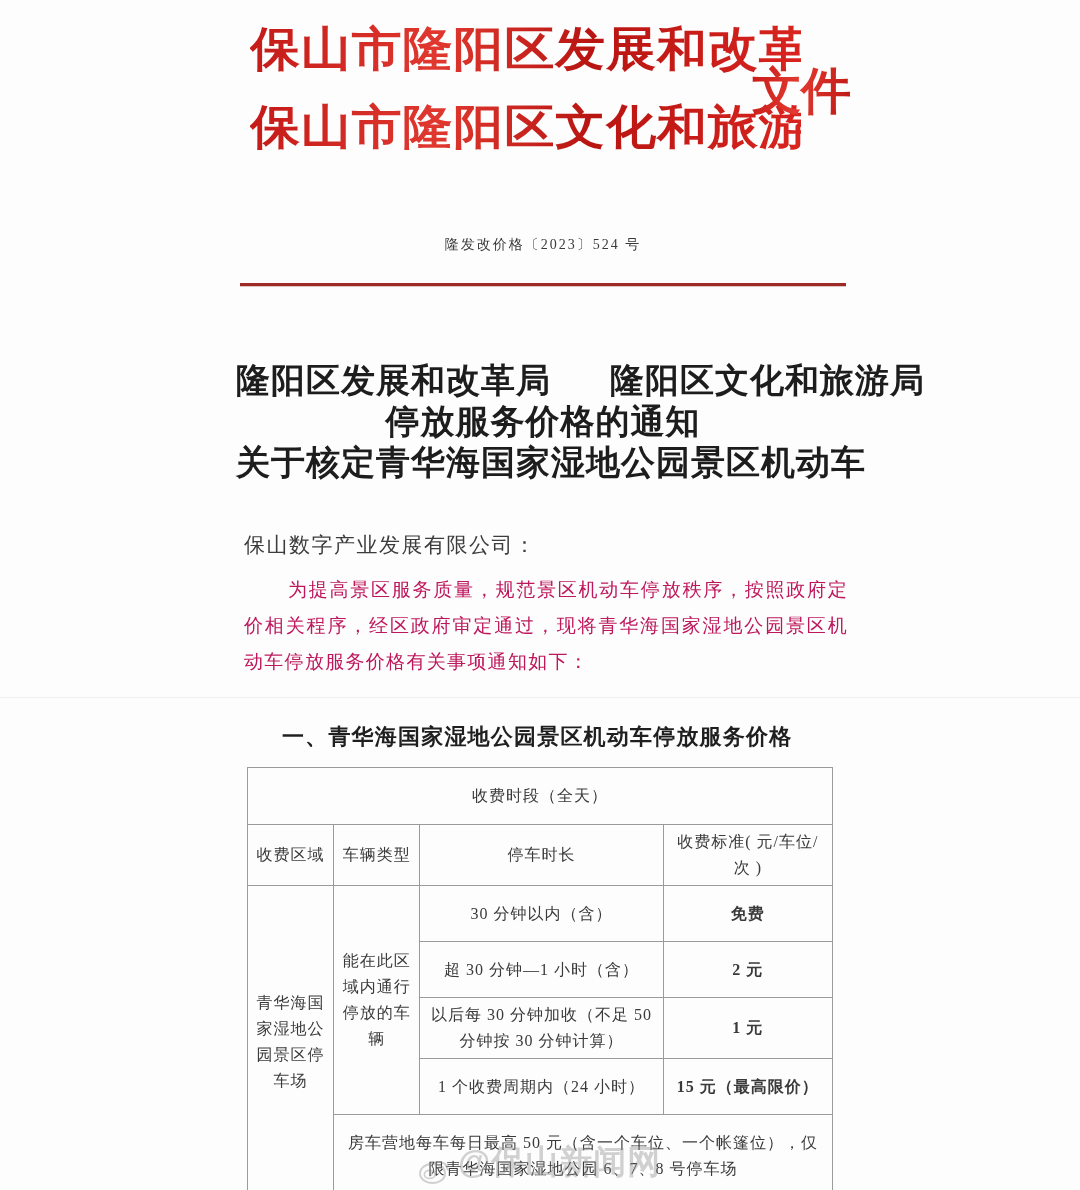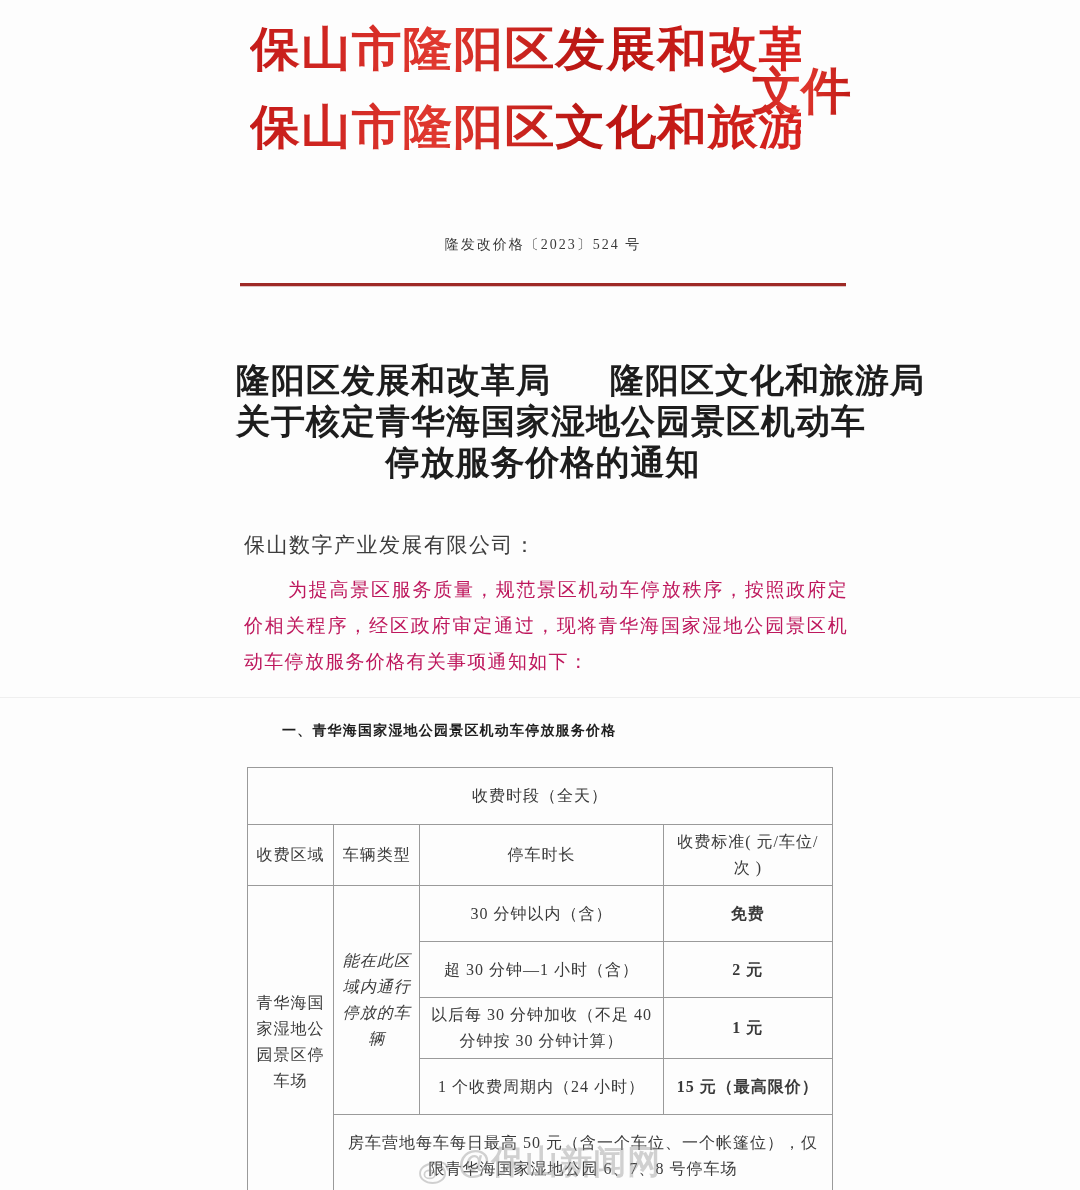--- a/index.html
+++ b/index.html
@@ -138,21 +138,21 @@
     height: 1px;
     background: rgba(0,0,0,.055);
   }
 
   
   .section-heading {
     position: absolute;
     left: 282px;
     top: 722px;
     font-weight: 700;
-    font-size: 14px;
+    font-size: 22px;
     letter-spacing: 1.2px;
     color: #1f1f1f;
     white-space: nowrap;
     text-align: center;
   }
 
   
   .price-table {
     position: absolute;
     left: 247px;
@@ -172,21 +172,21 @@
     padding: 4px 6px;
   }
   .col-area   { width: 86px; }
   .col-type   { width: 86px; }
   .col-dur    { width: 243px; }
   .col-price  { width: 169px; }
 
   .cell-period   { height: 48px; font-size: 17px; }
   .cell-head     { height: 46px; font-size: 17px; }
   .cell-area     { letter-spacing: 4px; line-height: 30px; font-size: 16px; }
-  .cell-type     { letter-spacing: 3px; line-height: 29px; font-size: 15px; font-style: italic; }
+  .cell-type     { letter-spacing: 3px; line-height: 29px; font-size: 15px; }
   .row-tall      { height: 56px; }
   .cell-note {
     text-align: left;
     padding: 10px 14px 12px 16px;
     line-height: 34px;
     font-size: 16px;
     letter-spacing: .6px;
     height: 74px;
   }
   .price-strong { font-weight: 600; margin-left: 29px; }
@@ -227,22 +227,22 @@
 
   <div class="docnum">隆发改价格〔2023〕524 号</div>
   <div class="red-rule"></div>
 
   <div class="doc-title">
     <span class="t-line">
       <span>隆阳区发展和改革局</span>
       <span class="gap"></span>
       <span>隆阳区文化和旅游局</span>
     </span>
+    <span class="t-line">停放服务价格的通知</span>
     <span class="t-line">关于核定青华海国家湿地公园景区机动车</span>
-    <span class="t-line">停放服务价格的通知</span>
   </div>
 
   <div class="addressee">保山数字产业发展有限公司：</div>
   <div class="body-para">为提高景区服务质量，规范景区机动车停放秩序，按照政府定价相关程序，经区政府审定通过，现将青华海国家湿地公园景区机动车停放服务价格有关事项通知如下：</div>
 
   <div class="scan-seam"></div>
 
   <div class="section-heading">一、青华海国家湿地公园景区机动车停放服务价格</div>
 
   <table class="price-table">
@@ -267,21 +267,21 @@
         <td class="cell-area" rowspan="5">青华海国家湿地公园景区停车场</td>
         <td class="cell-type" rowspan="4">能在此区域内通行停放的车辆</td>
         <td>30 分钟以内（含）</td>
         <td class="price-strong">免费</td>
       </tr>
       <tr class="row-tall">
         <td>超 30 分钟—1 小时（含）</td>
         <td class="price-strong">2 元</td>
       </tr>
       <tr class="row-tall">
-        <td>以后每 30 分钟加收（不足 40 分钟按 30 分钟计算）</td>
+        <td>以后每 30 分钟加收（不足 50 分钟按 30 分钟计算）</td>
         <td class="price-strong">1 元</td>
       </tr>
       <tr class="row-tall">
         <td>1 个收费周期内（24 小时）</td>
         <td class="price-strong">15 元（最高限价）</td>
       </tr>
 
       <tr>
         <td class="cell-note" colspan="3">房车营地每车每日最高 50 元（含一个车位、一个帐篷位），仅限青华海国家湿地公园 6、7、8 号停车场</td>
       </tr>

